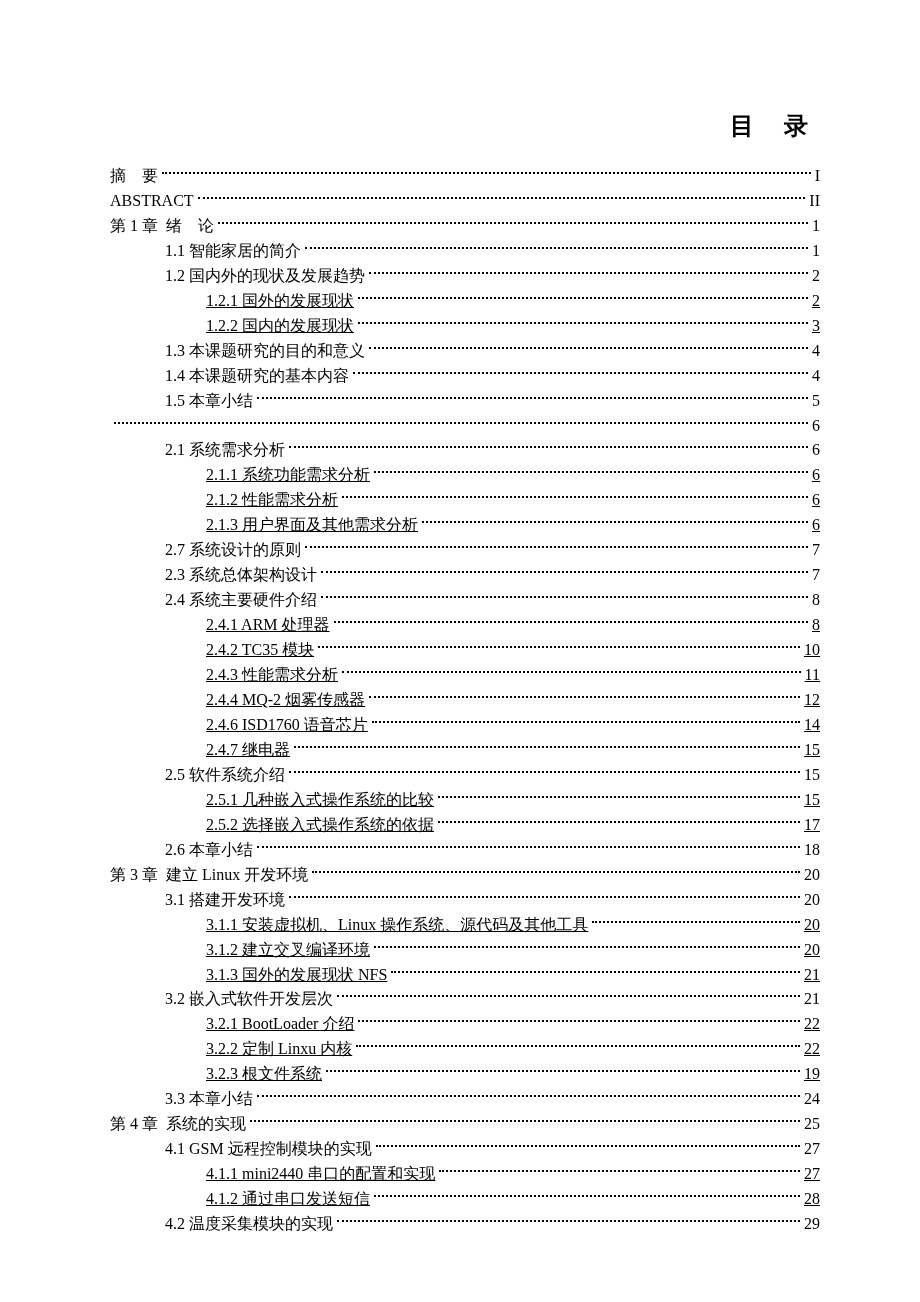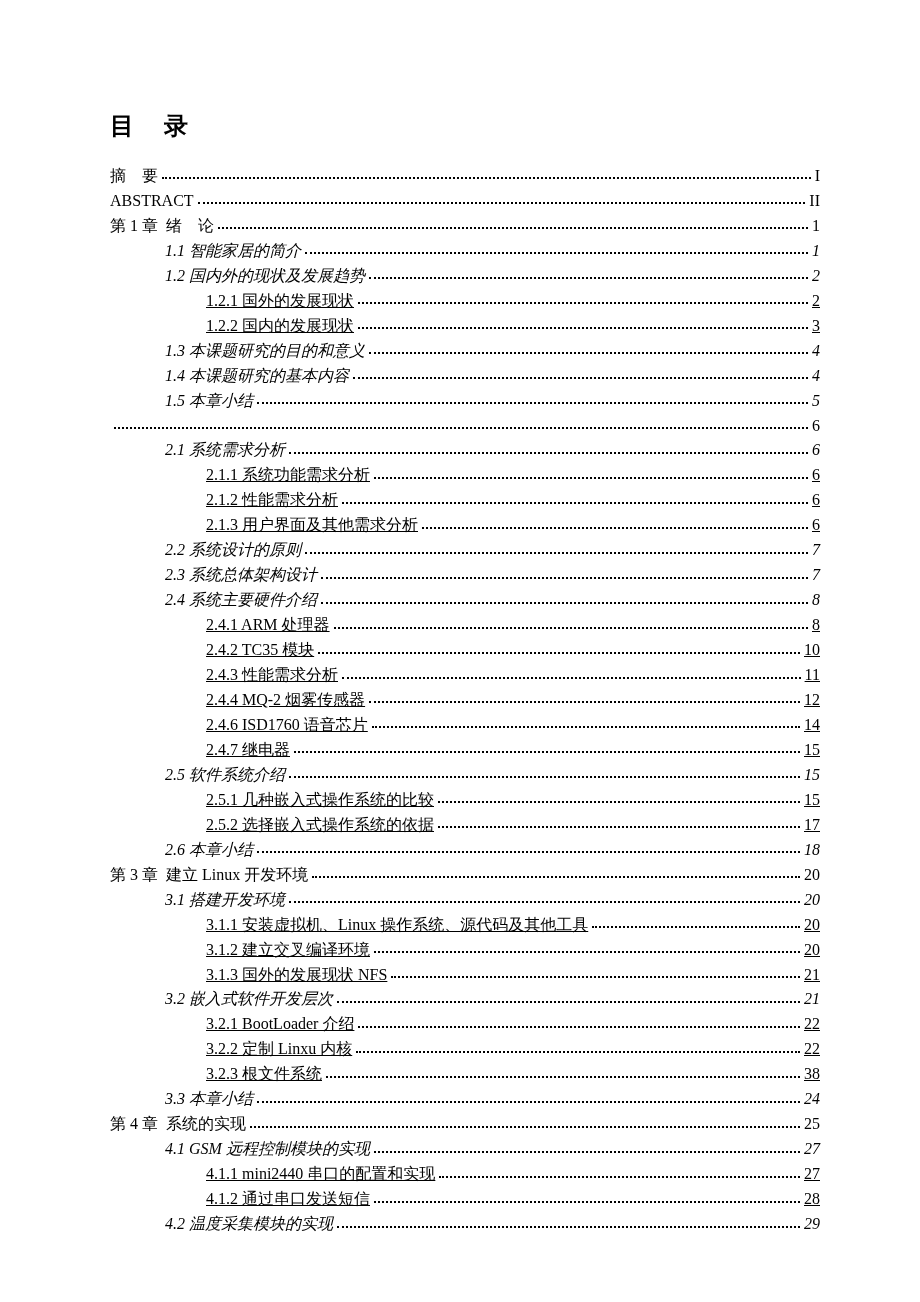--- a/index.html
+++ b/index.html
@@ -10,36 +10,36 @@
     color: #000;
   }
   .page {
     width: 920px;
     min-height: 1302px;
     box-sizing: border-box;
     padding: 110px 100px 80px 110px;
     position: relative;
   }
   .title {
-    text-align: left;
+    text-align: right;
     font-size: 24px;
     font-weight: bold;
     letter-spacing: 0.5em;
     margin-bottom: 22px;
   }
   .toc {
     line-height: 1.56;
   }
   .entry {
     display: flex;
-    align-items: center;
+    align-items: flex-start;
     white-space: nowrap;
   }
   .lvl-0 { padding-left: 0; }
-  .lvl-1 { padding-left: 55px; font-style: italic; }
+  .lvl-1 { padding-left: 55px; }
   .lvl-2 { padding-left: 96px; text-decoration: underline; }
   .txt { white-space: nowrap; }
   .dots {
     flex: 1;
     border-bottom: 2px dotted #000;
     margin: 0 4px 4px 4px;
     height: 0.5em;
   }
   .pg { white-space: nowrap; }
 </style>
@@ -117,21 +117,21 @@
         <span class="txt">2.1.2 性能需求分析</span>
         <span class="dots"></span>
         <span class="pg">6</span>
       </div>
       <div class="entry lvl-2">
         <span class="txt">2.1.3 用户界面及其他需求分析</span>
         <span class="dots"></span>
         <span class="pg">6</span>
       </div>
       <div class="entry lvl-1">
-        <span class="txt">2.2 系统设计的原则</span>
+        <span class="txt">2.7 系统设计的原则</span>
         <span class="dots"></span>
         <span class="pg">7</span>
       </div>
       <div class="entry lvl-1">
         <span class="txt">2.3 系统总体架构设计</span>
         <span class="dots"></span>
         <span class="pg">7</span>
       </div>
       <div class="entry lvl-1">
         <span class="txt">2.4 系统主要硬件介绍</span>
@@ -224,21 +224,21 @@
         <span class="pg">22</span>
       </div>
       <div class="entry lvl-2">
         <span class="txt">3.2.2 定制 Linxu 内核</span>
         <span class="dots"></span>
         <span class="pg">22</span>
       </div>
       <div class="entry lvl-2">
         <span class="txt">3.2.3 根文件系统</span>
         <span class="dots"></span>
-        <span class="pg">38</span>
+        <span class="pg">19</span>
       </div>
       <div class="entry lvl-1">
         <span class="txt">3.3 本章小结</span>
         <span class="dots"></span>
         <span class="pg">24</span>
       </div>
       <div class="entry lvl-0">
         <span class="txt">第 4 章&nbsp; 系统的实现</span>
         <span class="dots"></span>
         <span class="pg">25</span>

